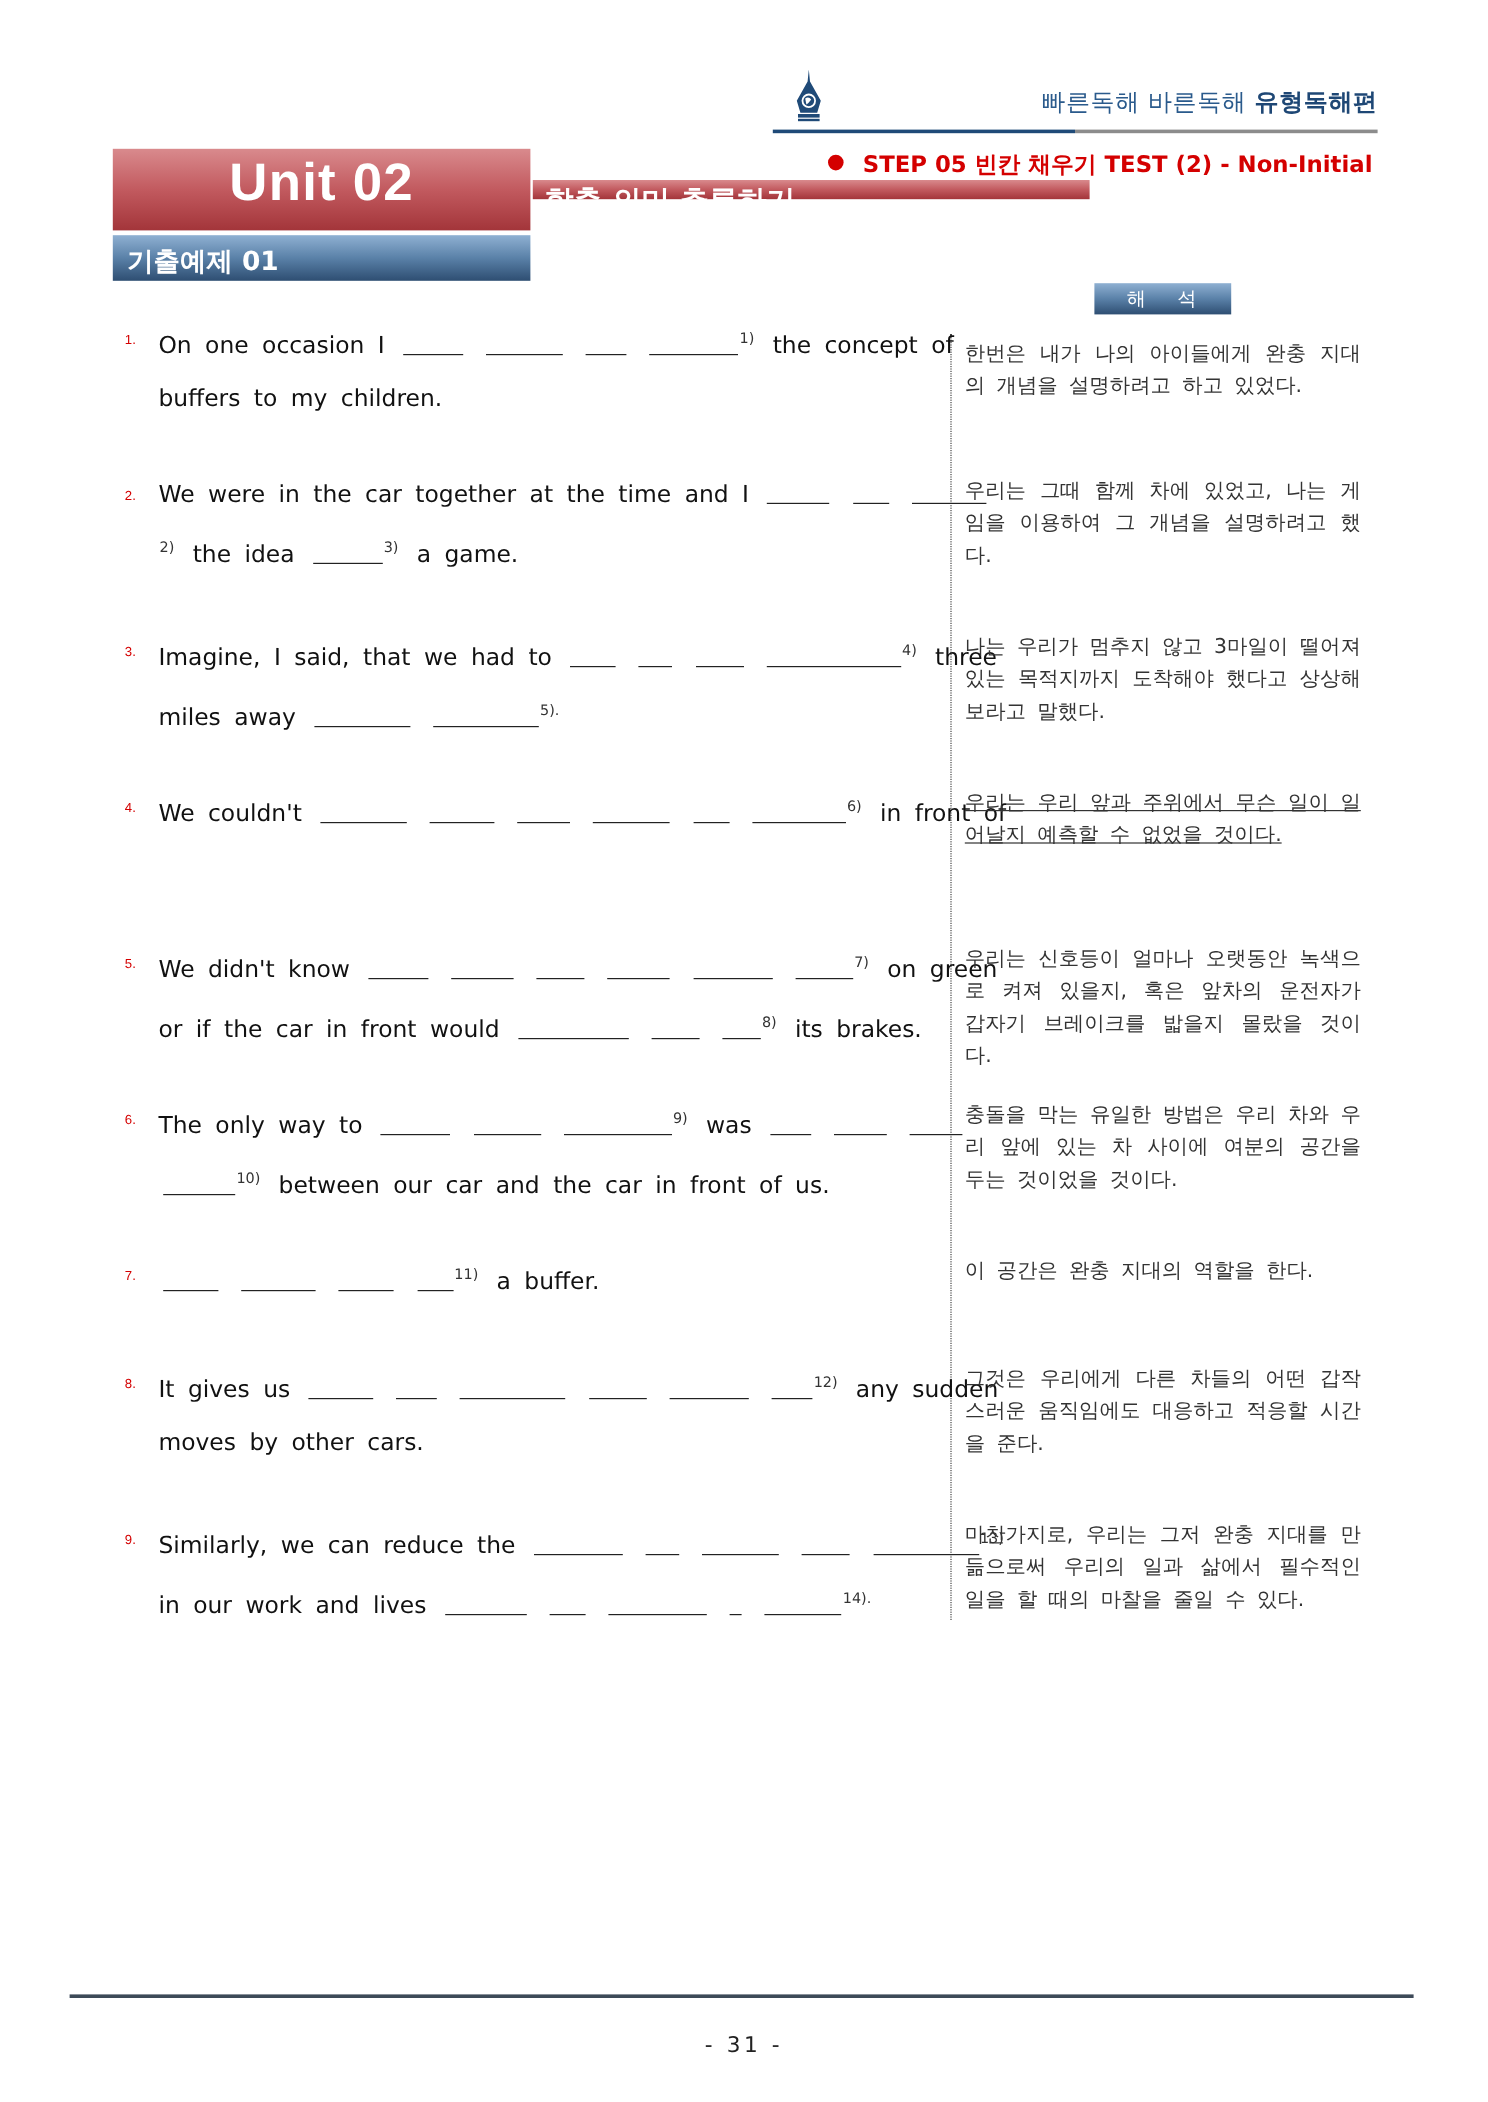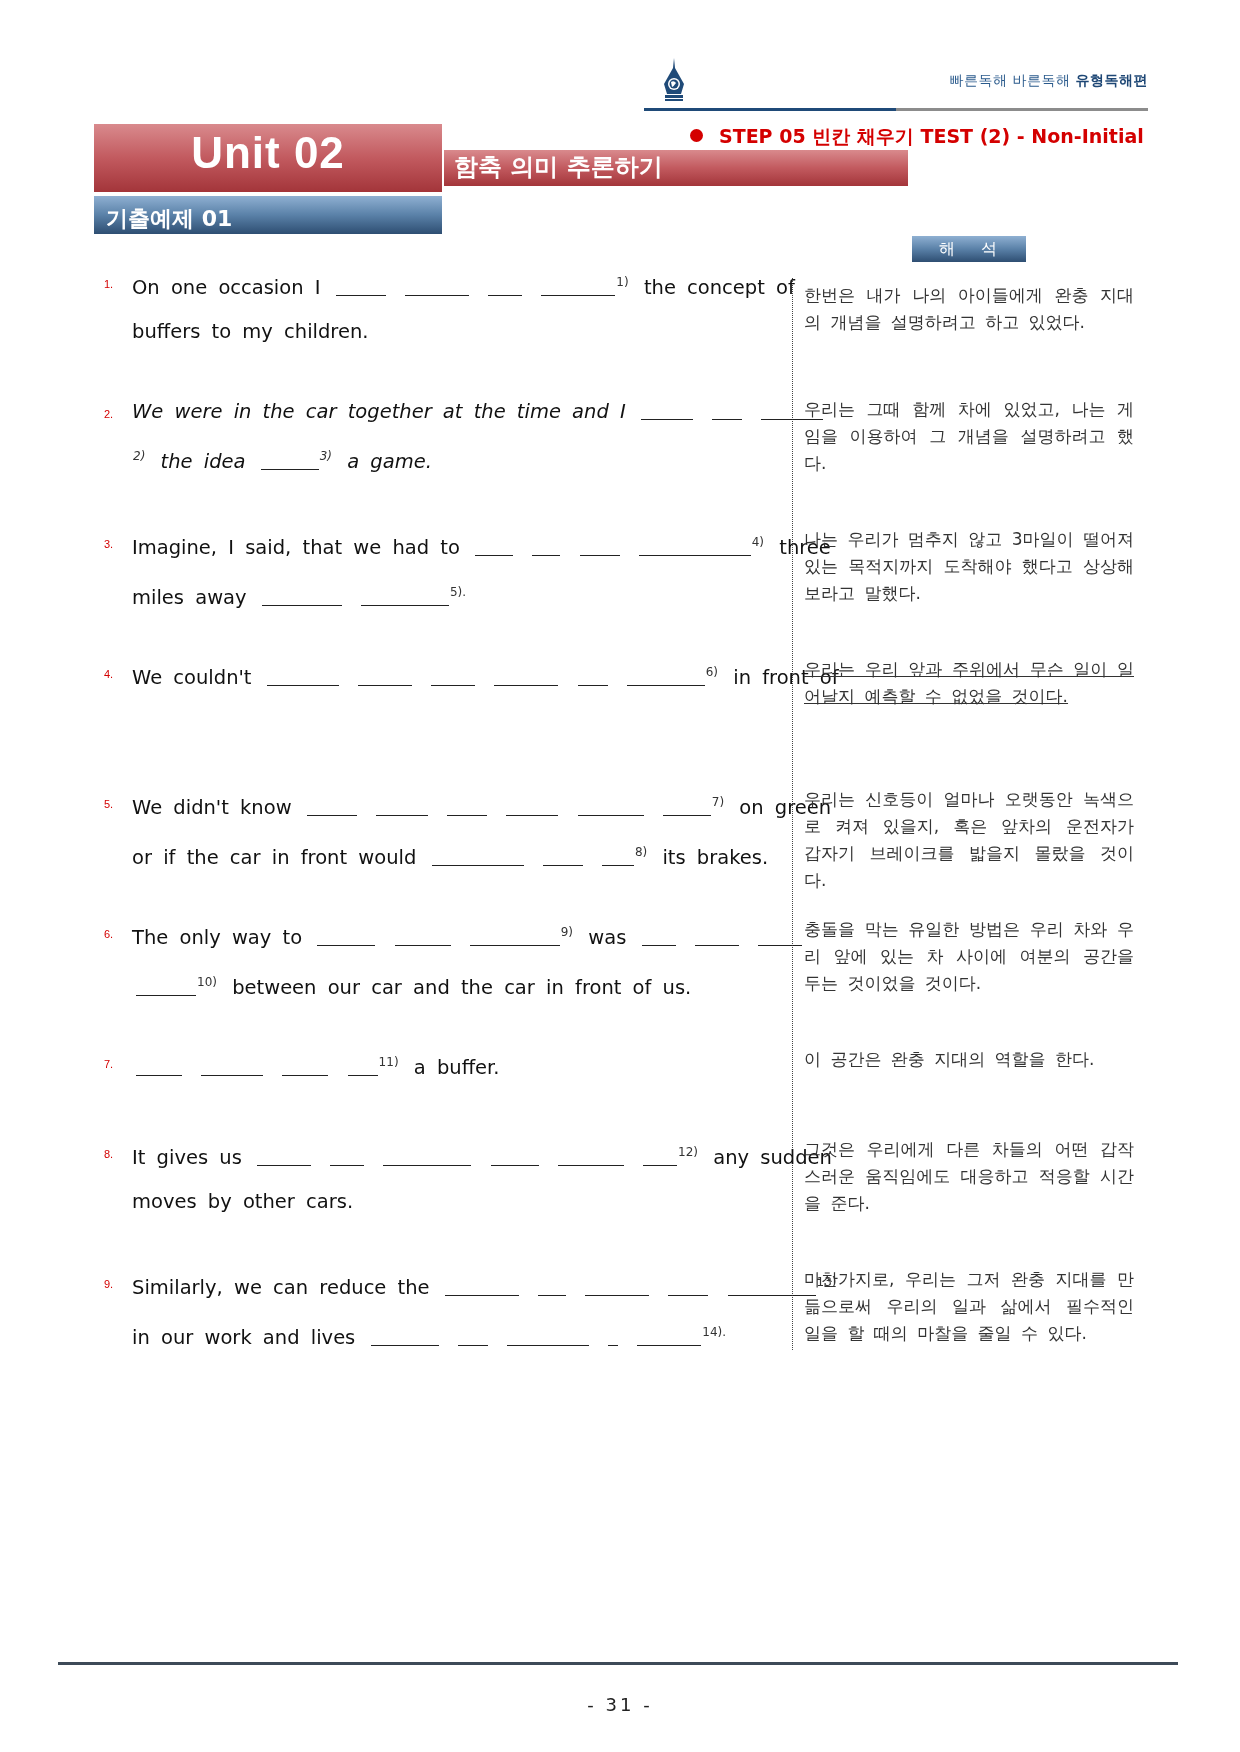--- a/index.html
+++ b/index.html
@@ -1,31 +1,31 @@
 <!DOCTYPE html>
 <html><head>
   <meta charset="utf-8">
   <style>
     * { margin: 0; padding: 0; box-sizing: border-box; }
     html, body { width: 1240px; height: 1752px; background: #ffffff; }
     body { position: relative; font-family: "DejaVu Sans", "Liberation Sans", sans-serif; color: #111; overflow: hidden; }
 
     .logo { position: absolute; left: 660px; top: 58px; width: 28px; height: 48px; }
-    .header-brand { position: absolute; right: 92px; top: 72px; font-size: 14px; color: #2a5a8c; letter-spacing: 0.5px; }
+    .header-brand { position: absolute; right: 92px; top: 72px; font-size: 20px; color: #2a5a8c; letter-spacing: 0.5px; }
     .header-brand .bold { font-weight: bold; color: #1e4775; }
     .header-rule { position: absolute; left: 644px; top: 108px; width: 504px; height: 3px;
       background: linear-gradient(to right, #1f4a78 0%, #1f4a78 50%, #8c8c8c 50%, #8c8c8c 100%); }
 
     .step-line { position: absolute; left: 690px; top: 124px; font-size: 19px; font-weight: bold; color: #d40000; white-space: nowrap; }
     .step-line .dot { display: inline-block; width: 13px; height: 13px; border-radius: 50%; background: #d40000; margin-right: 16px; vertical-align: 1px; }
 
     .unit-box { position: absolute; left: 94px; top: 124px; width: 348px; height: 68px;
       background: linear-gradient(to bottom, #d98a8d 0%, #c25a5f 50%, #a3353a 100%);
       color: #fff; font-size: 44px; font-weight: bold; text-align: center; line-height: 58px; font-family: "Liberation Sans", sans-serif; letter-spacing: 1px; }
-    .unit-title-box { position: absolute; left: 444px; top: 150px; width: 464px; height: 36px;
+    .unit-title-box { position: absolute; left: 444px; top: 150px; width: 464px; height: 16px;
       background: linear-gradient(to bottom, #d98a8d 0%, #c25a5f 50%, #a3353a 100%);
       color: #fff; font-size: 24px; font-weight: bold; line-height: 34px; padding-left: 10px; }
 
     .exam-box { position: absolute; left: 94px; top: 196px; width: 348px; height: 38px;
       background: linear-gradient(to bottom, #8fb0d2 0%, #5a81a8 50%, #2e4e72 100%);
       color: #fff; font-size: 22px; font-weight: bold; line-height: 46px; padding-left: 12px; }
 
     .haeseok-badge { position: absolute; left: 912px; top: 236px; width: 114px; height: 26px;
       background: linear-gradient(to bottom, #8fb0d2 0%, #5a81a8 50%, #2e4e72 100%);
       color: #fff; font-size: 16px; text-align: center; line-height: 26px; letter-spacing: 26px; padding-left: 24px; }
@@ -72,21 +72,21 @@
     <div class="item" style="top: 272px;">
       <span class="num">1.</span>
       <div class="en" style="top: -12px;">
         <span class="line"><span>On one occasion I</span> <span class="blank" style="width: 50px;"></span> <span class="blank" style="width: 64px;"></span> <span class="blank" style="width: 34px;"></span> <span class="blank" style="width: 74px; margin-right: 0px;"></span><sup>1)</sup> <span>the concept of</span> </span>
         <span class="line"><span>buffers to my children.</span> </span>
       </div>
       <div class="ko" style="top: -6px; margin-top: 16px;">한번은 내가 나의 아이들에게 완충 지대의 개념을 설명하려고 하고 있었다.</div>
     </div>
     <div class="item" style="top: 402px;">
       <span class="num">2.</span>
-      <div class="en" style="top: -12px; font-style: italic;">
+      <div class="en" style="top: -12px;">
         <span class="line"><span>We were in the car together at the time and I</span> <span class="blank" style="width: 52px;"></span> <span class="blank" style="width: 30px;"></span> <span class="blank" style="width: 62px;"></span> </span>
         <span class="line"><sup>2)</sup> <span>the idea</span> <span class="blank" style="width: 58px; margin-right: 0px;"></span><sup>3)</sup> <span>a game.</span> </span>
       </div>
       <div class="ko" style="top: -6px;">우리는 그때 함께 차에 있었고, 나는 게임을 이용하여 그 개념을 설명하려고 했다.</div>
     </div>
     <div class="item" style="top: 532px;">
       <span class="num">3.</span>
       <div class="en" style="top: -12px;">
         <span class="line"><span>Imagine, I said, that we had to</span> <span class="blank" style="width: 38px;"></span> <span class="blank" style="width: 28px;"></span> <span class="blank" style="width: 40px;"></span> <span class="blank" style="width: 112px; margin-right: 0px;"></span><sup>4)</sup> <span>three</span> </span>
         <span class="line"><span>miles away</span> <span class="blank" style="width: 80px;"></span> <span class="blank" style="width: 88px; margin-right: 0px;"></span><sup>5).</sup> </span>

